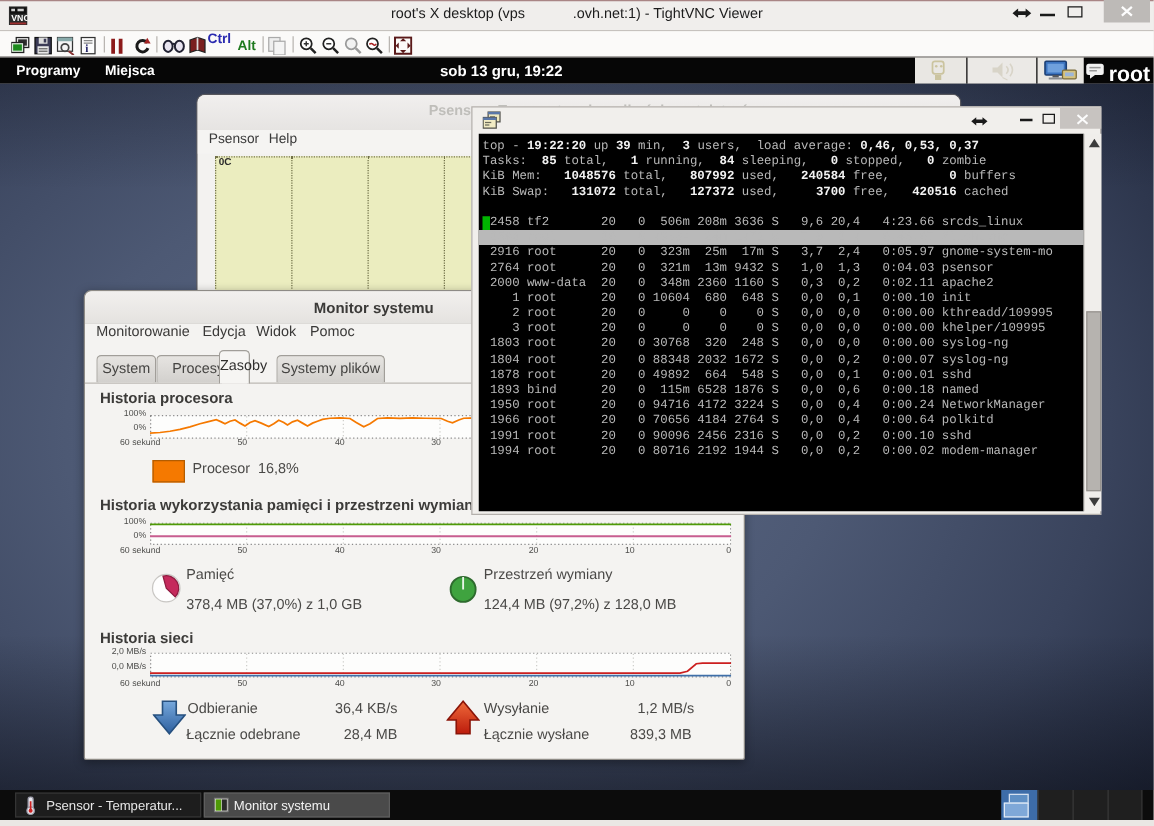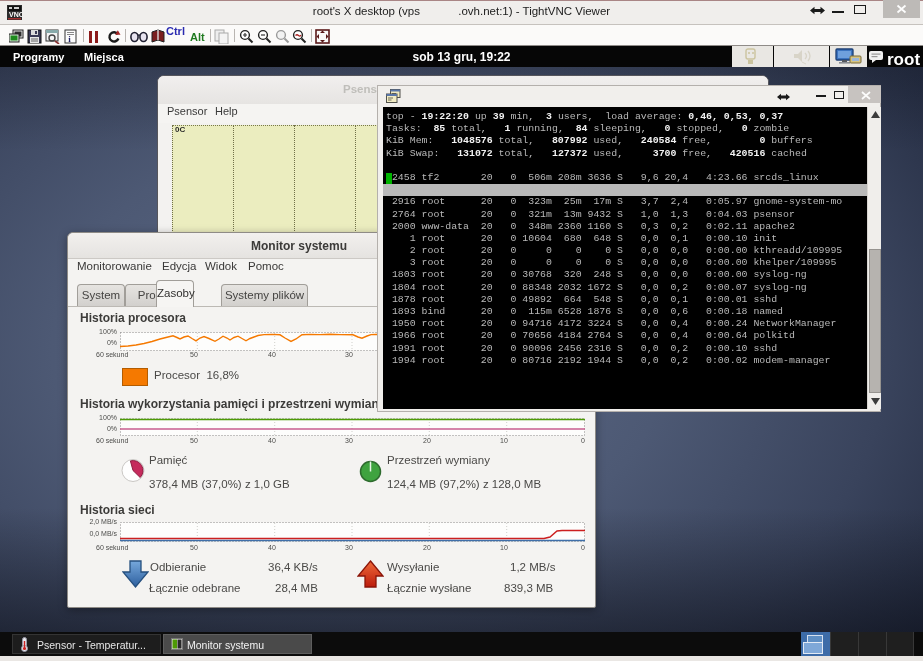--- a/index.html
+++ b/index.html
@@ -113,21 +113,21 @@
     <path d="M3.5 6.5 Q5 5 6.5 6.5 Q8 8 9 6" stroke="#a22" fill="none" stroke-width="1.2"></path>
   </svg>
 <div class="tsep" style="left:311px"></div>
 <svg class="ab" style="left:315px;top:29px" width="15" height="15" viewBox="0 0 15 15">
     <rect x="1" y="1" width="13" height="13" fill="none" stroke="#5a1a1a" stroke-width="1.6"></rect>
     <path d="M7.5 1.5 L10 4 L5 4 Z M7.5 13.5 L10 11 L5 11 Z M1.5 7.5 L4 5 L4 10 Z M13.5 7.5 L11 5 L11 10 Z" fill="#5a1a1a"></path>
   </svg>
 <div class="ab" id="panel"></div>
 <div class="ab ptxt" style="left:13px;top:51px;font-weight:600">Programy</div>
 <div class="ab ptxt" style="left:84px;top:51px;font-weight:600">Miejsca</div>
-<div class="ab ptxt" style="left:0;top:50px;width:923px;text-align:center;font-size:12px">sob 13 gru, 19:22</div>
+<div class="ab ptxt" style="left:0;top:50px;width:802px;text-align:center;font-size:12px">sob 13 gru, 19:22</div>
 <div class="ab" style="left:732px;top:46px;width:41px;height:21px;background:#e9e7e3;"></div>
 <div class="ab" style="left:774px;top:46px;width:55px;height:21px;background:#ebe9e6;"></div>
 <div class="ab" style="left:830px;top:46px;width:37px;height:21px;background:#e9e7e3;"></div>
 <svg class="ab" style="left:740px;top:48px" width="24" height="17" viewBox="0 0 24 17">
     <rect x="6" y="1" width="9" height="10" rx="2" fill="none" stroke="#cbc49f" stroke-width="1.4"></rect>
     <rect x="8" y="12" width="5" height="4" fill="#cbc49f"></rect>
     <circle cx="9" cy="5" r="1" fill="#cbc49f"></circle>
     <circle cx="13" cy="5" r="1" fill="#cbc49f"></circle>
   </svg>
 <svg class="ab" style="left:788px;top:48px" width="28" height="17" viewBox="0 0 28 17">
@@ -170,21 +170,21 @@
   <div style="position:absolute;left:0;top:0;width:100%;height:25px;background:linear-gradient(#f2f0ee,#e5e3e0);border-bottom:1px solid #ccc9c5;border-radius:6px 6px 0 0;"></div>
   <div style="position:absolute;left:31px;top:6px;width:400px;text-align:center;font-size:12px;font-weight:bold;color:#3b3a38;">Monitor systemu</div>
   <div style="position:absolute;left:9px;top:27px;font-size:11.5px;color:#3a3938;">Monitorowanie</div>
   <div style="position:absolute;left:94px;top:27px;font-size:11.5px;color:#3a3938;">Edycja</div>
   <div style="position:absolute;left:137px;top:27px;font-size:11.5px;color:#3a3938;">Widok</div>
   <div style="position:absolute;left:180px;top:27px;font-size:11.5px;color:#3a3938;">Pomoc</div>
   <div style="position:absolute;left:0;top:73px;width:529px;height:1px;background:#bcb9b4;"></div>
   <div class="tab" style="left:9px;width:48px;">System</div>
   <div class="tab" style="left:57px;width:67px;">Procesy</div>
   <div class="tab" style="left:153px;width:87px;">Systemy plików</div>
-  <div class="tabsel" style="left:88px;width:38px;">Zasoby</div>
+  <div class="tabsel" style="left:107px;width:25px;">Zasoby</div>
   <div class="mtitle" style="left:12px;top:78px;">Historia procesora</div>
   <svg style="position:absolute;left:52px;top:99px;" width="465" height="20" viewBox="0 0 465 20">
     <rect x="0.5" y="0.5" width="464" height="18" fill="#fdfdfc" stroke="#8a8a8a" stroke-width="1" stroke-dasharray="1,2"></rect>
     <g stroke="#cfcfcb" stroke-width="1" stroke-dasharray="1,2">
         <path d="M77.3 1 V18"></path>
         <path d="M154.7 1 V18"></path>
         <path d="M232 1 V18"></path>
         <path d="M309.3 1 V18"></path>
         <path d="M386.7 1 V18"></path>
       </g>

